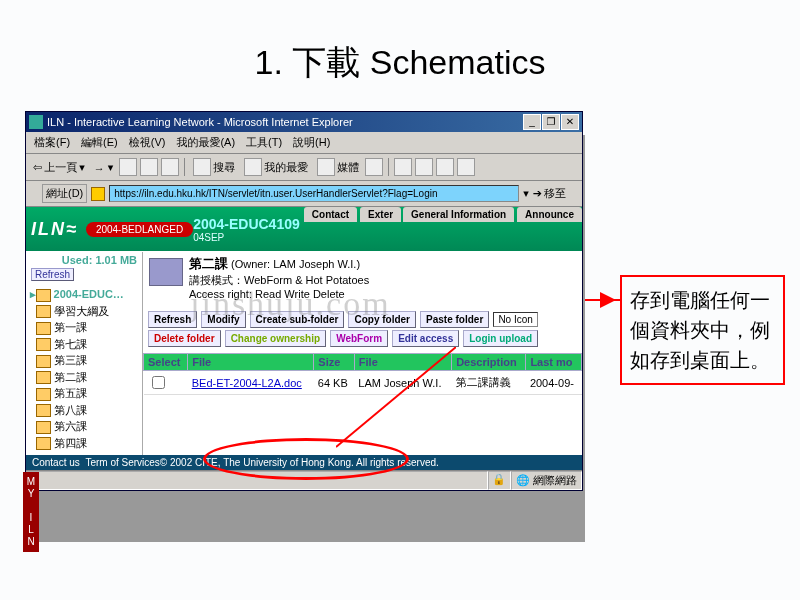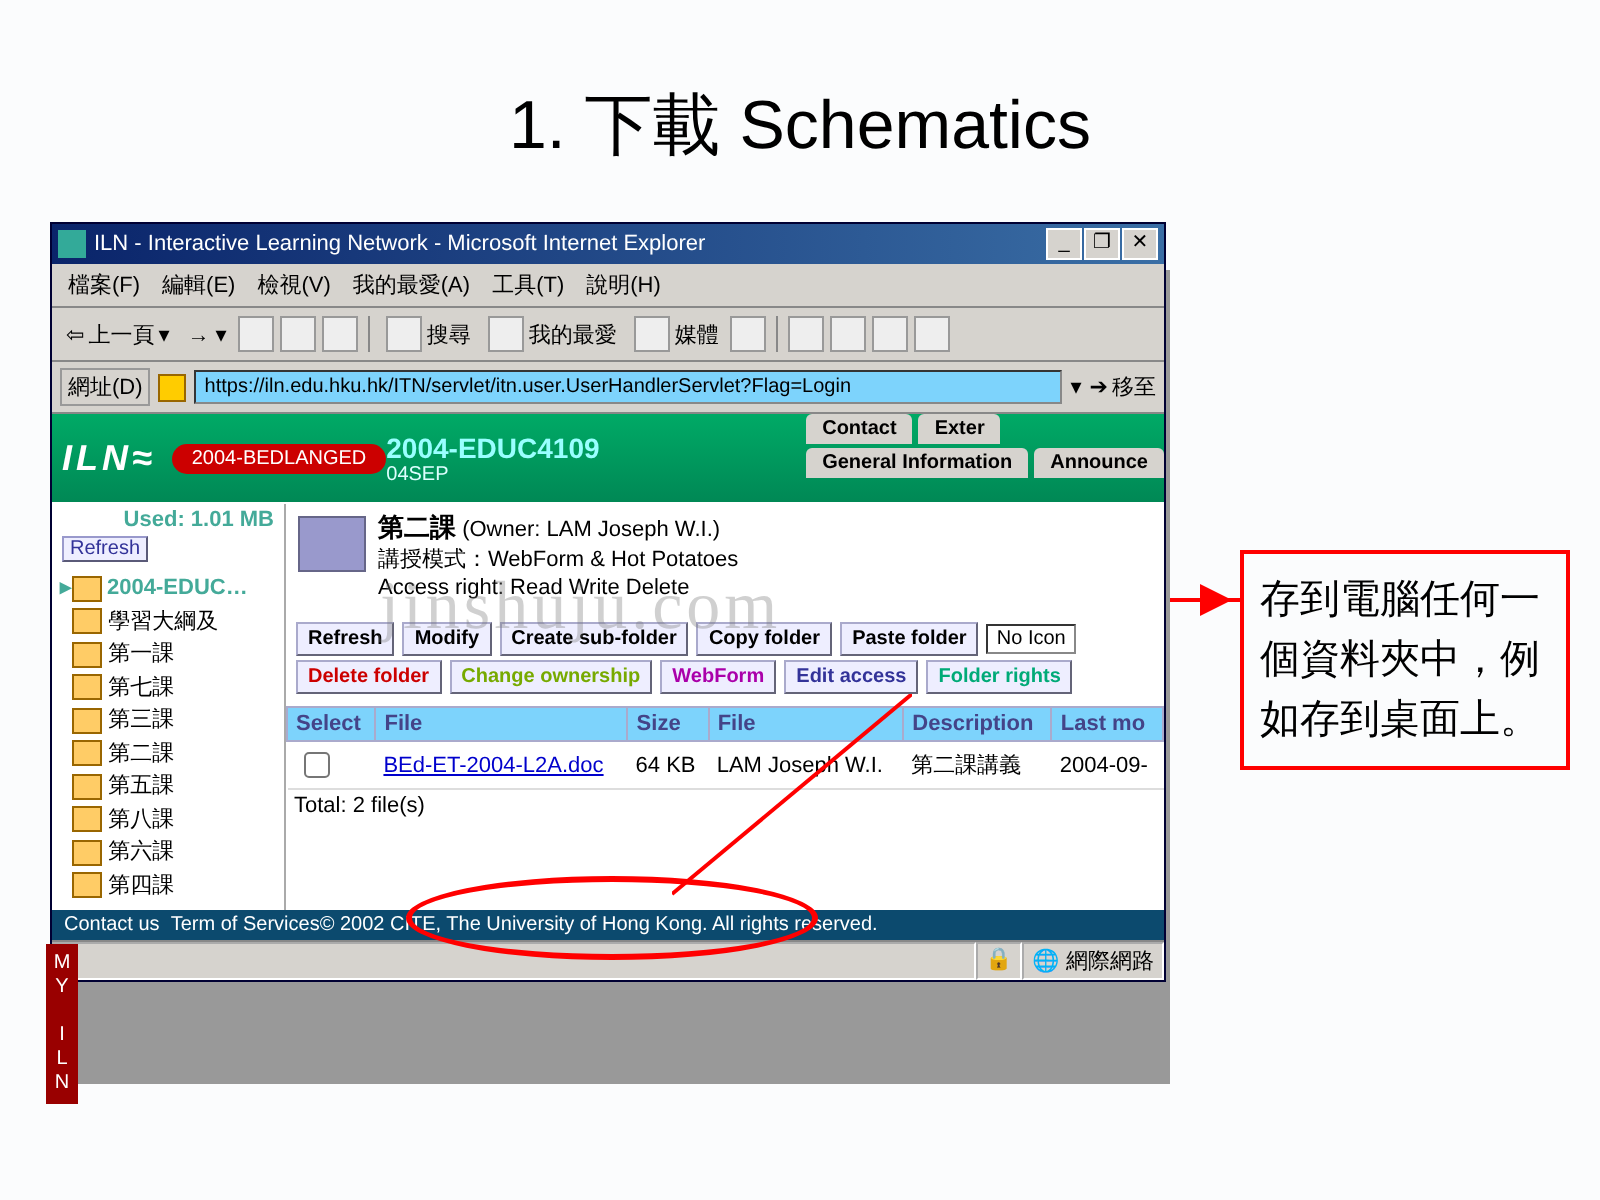--- a/index.html
+++ b/index.html
@@ -13,33 +13,33 @@
   .titlebar .icon{width:14px;height:14px;background:#3a9;margin-right:4px}
   .titlebar .title{flex:1}
   .titlebar .btns{display:flex;gap:1px}
   .titlebar .btns span{width:16px;height:14px;background:#d6d3ce;color:#000;text-align:center;line-height:14px;border:1px solid #fff;font-size:10px}
   .menubar{display:flex;gap:3px;padding:2px 4px;border-bottom:1px solid #888}
   .menubar span{padding:1px 4px}
   .toolbar{display:flex;align-items:center;gap:3px;padding:3px 4px;border-bottom:1px solid #888}
   .tbtn{display:inline-flex;align-items:center;gap:2px;padding:1px 3px}
   .ticon{width:16px;height:16px;background:#eee;border:1px solid #999;display:inline-block}
   .sep{width:1px;height:18px;background:#888;margin:0 2px}
-  .addrbar{display:flex;align-items:center;gap:4px;padding:3px 4px;border-bottom:1px solid #888}
+  .addrbar{display:flex;align-items:center;gap:4px;padding:3px 16px;border-bottom:1px solid #888}
   .addrbar .lbl{padding:1px 3px;border:1px solid #999;background:#d6d3ce}
   .addrbar .url{flex:1;background:#7dd3fc;border:1px inset #888;padding:2px 4px;font-size:10px;white-space:nowrap;overflow:hidden}
   .addrbar .lock{width:12px;height:12px;background:#fc0;border:1px solid #960}
   .go{display:flex;align-items:center;gap:2px}
   .content{background:#fff}
   .topstrip{background:linear-gradient(#0a6,#085);display:flex;align-items:center;padding:2px 5px;height:40px;position:relative}
   .logo{color:#fff;font-weight:bold;font-style:italic;font-size:18px;letter-spacing:2px}
   .pill{background:#c00;color:#fff;border-radius:10px;font-size:10px;padding:2px 10px;margin-left:8px}
   .course{color:#fff;}
   .course .c1{color:#9ff;font-size:14px;font-weight:bold}
   .course .c2{color:#dff;font-size:10px}
-  .tabs{position:absolute;right:0;top:0;display:flex;flex-direction:column;gap:2px;font-size:10px}
+  .tabs{position:absolute;right:0;top:0;display:flex;flex-direction:row;gap:2px;font-size:10px}
   .tabs .row{display:flex;gap:3px}
   .tabs .tab{background:#d6d3ce;padding:2px 8px;border-radius:3px 3px 0 0;font-weight:bold}
   .midrow{display:flex;background:#4a9;border-top:1px solid #fff}
   .leftcol{width:116px;background:#fff;border-right:1px solid #aaa;font-size:11px}
   .used{color:#4a9;font-weight:bold;text-align:right;padding:2px 5px}
   .refresh-sm{display:inline-block;background:#eef;border:1px outset #99c;padding:0 3px;color:#339;margin:0 0 3px 5px;font-size:10px}
   .tree{padding:2px 2px 4px 4px;line-height:1.5}
   .tree .root{color:#4a9;font-weight:bold}
   .tree .node{white-space:nowrap}
   .fld{display:inline-block;width:13px;height:11px;background:#fc6;border:1px solid #960;margin-right:3px;vertical-align:middle}
@@ -48,21 +48,21 @@
   .hdr2{display:flex;gap:6px;padding:4px 6px 8px 6px;position:relative}
   .bigfld{width:32px;height:26px;background:#99c;border:1px solid #668;margin-top:2px}
   .hdr2 .info{line-height:1.3}
   .hdr2 .info .ln1 b{font-size:13px}
   .btnbar{padding:0 5px 2px 5px}
   .btnbar .row{margin:2px 0}
   .btnbar .b{display:inline-block;background:#eef;border:1px outset #aac;padding:2px 5px;font-size:10px;font-weight:bold;margin-right:1px}
   .btnbar .del{color:#c00}.btnbar .chg{color:#7a0}.btnbar .shr{color:#a0a}.btnbar .edt{color:#339}.btnbar .upl{color:#0a7}
   .btnbar .sel{display:inline-block;background:#fff;border:1px inset #888;padding:1px 4px;font-size:10px}
   table.files{width:100%;border-collapse:collapse;font-size:11px;margin-top:2px}
-  table.files th{background:#7dd3fc;color:#448;text-align:left;padding:2px 4px;border:1px solid #aac;font-size:11px}
+  table.files th{background:#22c55e;color:#448;text-align:left;padding:2px 4px;border:1px solid #aac;font-size:11px}
   table.files td{padding:2px 4px;border-bottom:1px solid #ddd}
   .lnk{color:#00c;text-decoration:underline}
   .total{padding:2px 4px;font-size:11px}
   .footer{background:#0c4a6e;color:#fff;font-size:10px;padding:2px 6px;display:flex}
   .footer .r{flex:1;}
   .statusbar{display:flex;border-top:1px solid #888;font-size:11px}
   .statusbar .cell{border:1px inset #fff;padding:1px 4px}
   .statusbar .c1{flex:1}
   .watermark{position:absolute;left:190px;top:285px;font-size:34px;color:rgba(120,120,120,0.35);font-family:serif;letter-spacing:2px;pointer-events:none}
   .circle{position:absolute;border:3px solid red;border-radius:50%;pointer-events:none}
@@ -182,21 +182,21 @@
             <span class="b">Create sub-folder</span>
             <span class="b">Copy folder</span>
             <span class="b">Paste folder</span>
             <span class="sel">No Icon</span>
           </div>
           <div class="row">
             <span class="b del">Delete folder</span>
             <span class="b chg">Change ownership</span>
             <span class="b shr">WebForm</span>
             <span class="b edt">Edit access</span>
-            <span class="b upl">Folder rights</span>
+            <span class="b upl">Login upload</span>
           </div>
         </div>
         <table class="files">
           <tbody>
               <tr>
             <th>Select</th>
             <th>File</th>
             <th>Size</th>
             <th>File</th>
             <th>Description</th>
@@ -205,21 +205,20 @@
           <tr>
             <td><input type="checkbox" style=""></td>
             <td><span class="lnk">BEd-ET-2004-L2A.doc</span></td>
             <td>64 KB</td>
             <td>LAM Joseph W.I.</td>
             <td>第二課講義</td>
             <td>2004-09-</td>
           </tr>
         </tbody>
           </table>
-        <div class="total">Total: 2 file(s)</div>
       </div>
     </div>
 
     <div class="footer">
       <span>Contact us</span>&nbsp;&nbsp;
       <span>Term of Services</span>
       <span class="r">© 2002 CITE, The University of Hong Kong. All rights reserved.</span>
     </div>
   </div>
 

